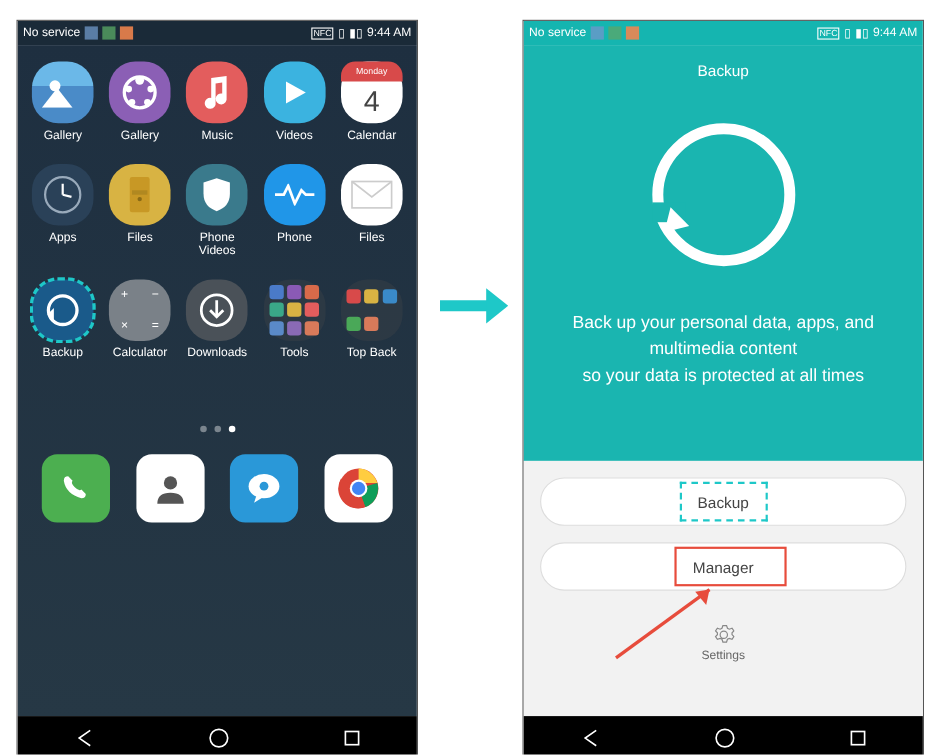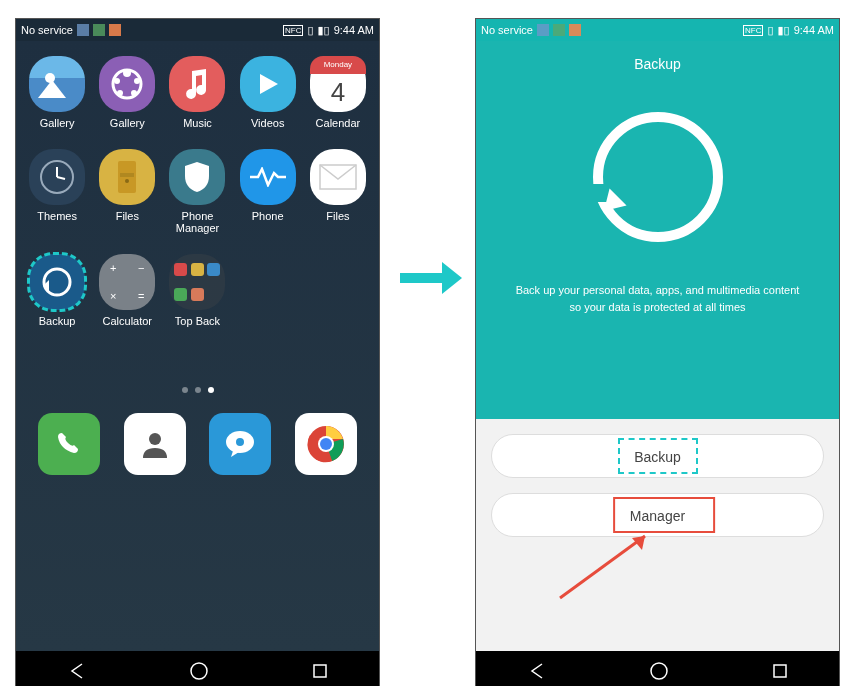--- a/index.html
+++ b/index.html
@@ -127,21 +127,21 @@
   transform: rotate(45deg);
 }
 .backup-circle::before {
   content: "";
   position: absolute;
   left: -10px; bottom: 30px;
   width: 30px; height: 18px;
   background: #1ab5b0;
 }
 .backup-desc {
-  font-size: 11px;
+  font-size: 16px;
   line-height: 1.5;
   padding: 0 25px;
 }
 .backup-bottom {
   background: #f2f2f2;
   height: 232px;
   padding: 15px;
   text-align: center;
 }
 .action-btn {
@@ -293,39 +293,39 @@
         <div class="app-label">Calendar</div>
       </div>
       <div class="app-item">
         <div class="app-icon bg-darkblue">
           <svg width="40" height="40">
               <circle cx="20" cy="20" r="16" fill="none" stroke="#9ab" stroke-width="2"></circle>
               <line x1="20" y1="20" x2="20" y2="10" stroke="#fff" stroke-width="2"></line>
               <line x1="20" y1="20" x2="28" y2="22" stroke="#fff" stroke-width="2"></line>
             </svg>
         </div>
-        <div class="app-label">Themes</div>
+        <div class="app-label">Apps</div>
       </div>
       <div class="app-item">
         <div class="app-icon bg-yellow">
           <svg width="30" height="36">
               <rect x="6" y="2" width="18" height="32" rx="2" fill="#c89825"></rect>
               <rect x="8" y="14" width="14" height="4" fill="#b08820"></rect>
               <circle cx="15" cy="22" r="2" fill="#8a6a15"></circle>
             </svg>
         </div>
         <div class="app-label">Files</div>
       </div>
       <div class="app-item">
         <div class="app-icon bg-teal">
           <svg width="28" height="34">
               <path d="M14 2 L26 6 L26 16 Q26 28 14 32 Q2 28 2 16 L2 6 Z" fill="#fff"></path>
             </svg>
         </div>
-        <div class="app-label">Phone Manager</div>
+        <div class="app-label">Phone Videos</div>
       </div>
 
       <div class="app-item">
         <div class="app-icon bg-blue2">
           <svg width="36" height="20">
               <polyline points="0,10 8,10 12,2 18,18 24,6 28,10 36,10" fill="none" stroke="#fff" stroke-width="2.5"></polyline>
             </svg>
         </div>
         <div class="app-label">Phone</div>
       </div>
@@ -350,20 +350,44 @@
       <div class="app-item">
         <div class="app-icon bg-grey" style="color:#fff;font-size:11px;display:grid;grid-template-columns:1fr 1fr;align-items:center;justify-items:center">
           <span>+</span>
             <span>−</span>
             <span>×</span>
             <span>=</span>
         </div>
         <div class="app-label">Calculator</div>
       </div>
 
+      <div class="app-item">
+        <div class="app-icon bg-grey2">
+          <svg width="34" height="34">
+              <circle cx="17" cy="17" r="14" fill="none" stroke="#fff" stroke-width="2.5"></circle>
+              <line x1="17" y1="8" x2="17" y2="22" stroke="#fff" stroke-width="2.5"></line>
+              <polyline points="11,17 17,23 23,17" fill="none" stroke="#fff" stroke-width="2.5"></polyline>
+            </svg>
+        </div>
+        <div class="app-label">Downloads</div>
+      </div>
+      <div class="app-item">
+        <div class="app-icon folder">
+          <div class="mini" style="background:#4a7ac8"></div>
+            <div class="mini" style="background:#8a5ab5"></div>
+            <div class="mini" style="background:#d86a4a"></div>
+          <div class="mini" style="background:#3aa888"></div>
+            <div class="mini" style="background:#d8b343"></div>
+            <div class="mini" style="background:#e35d5d"></div>
+          <div class="mini" style="background:#5a8ac8"></div>
+            <div class="mini" style="background:#8a6ab5"></div>
+            <div class="mini" style="background:#d87a5a"></div>
+        </div>
+        <div class="app-label">Tools</div>
+      </div>
       <div class="app-item">
         <div class="app-icon folder">
           <div class="mini" style="background:#d84a4a"></div>
             <div class="mini" style="background:#d8b343"></div>
             <div class="mini" style="background:#3a8ac8"></div>
           <div class="mini" style="background:#4aa858"></div>
             <div class="mini" style="background:#d87a5a"></div>
             <div></div>
         </div>
         <div class="app-label">Top Back</div>
@@ -455,20 +479,26 @@
 
   <div class="backup-bottom">
     <div class="action-btn">
       <span>Backup</span>
       <div class="dashed-box"></div>
     </div>
     <div class="action-btn">
       <span>Manager</span>
       <div class="red-box"></div>
     </div>
+    <div class="settings-row">
+      <svg class="gear" viewBox="0 0 24 24">
+          <path d="M12 8a4 4 0 100 8 4 4 0 000-8zm9 4l2 2-2 3-3-1-2 1-1 3h-4l-1-3-2-1-3 1-2-3 2-2v-2l-2-2 2-3 3 1 2-1 1-3h4l1 3 2 1 3-1 2 3-2 2z" fill="none" stroke="#888" stroke-width="1.3"></path>
+        </svg>
+      <div>Settings</div>
+    </div>
   </div>
 
   <div class="nav-bar">
     <span class="nav-btn"><svg width="18" height="18">
           <polyline points="14,2 4,9 14,16" fill="none" stroke="#fff" stroke-width="1.5"></polyline>
         </svg></span>
     <span class="nav-btn"><svg width="20" height="20">
           <circle cx="10" cy="10" r="8" fill="none" stroke="#fff" stroke-width="1.5"></circle>
         </svg></span>
     <span class="nav-btn"><svg width="16" height="16">

